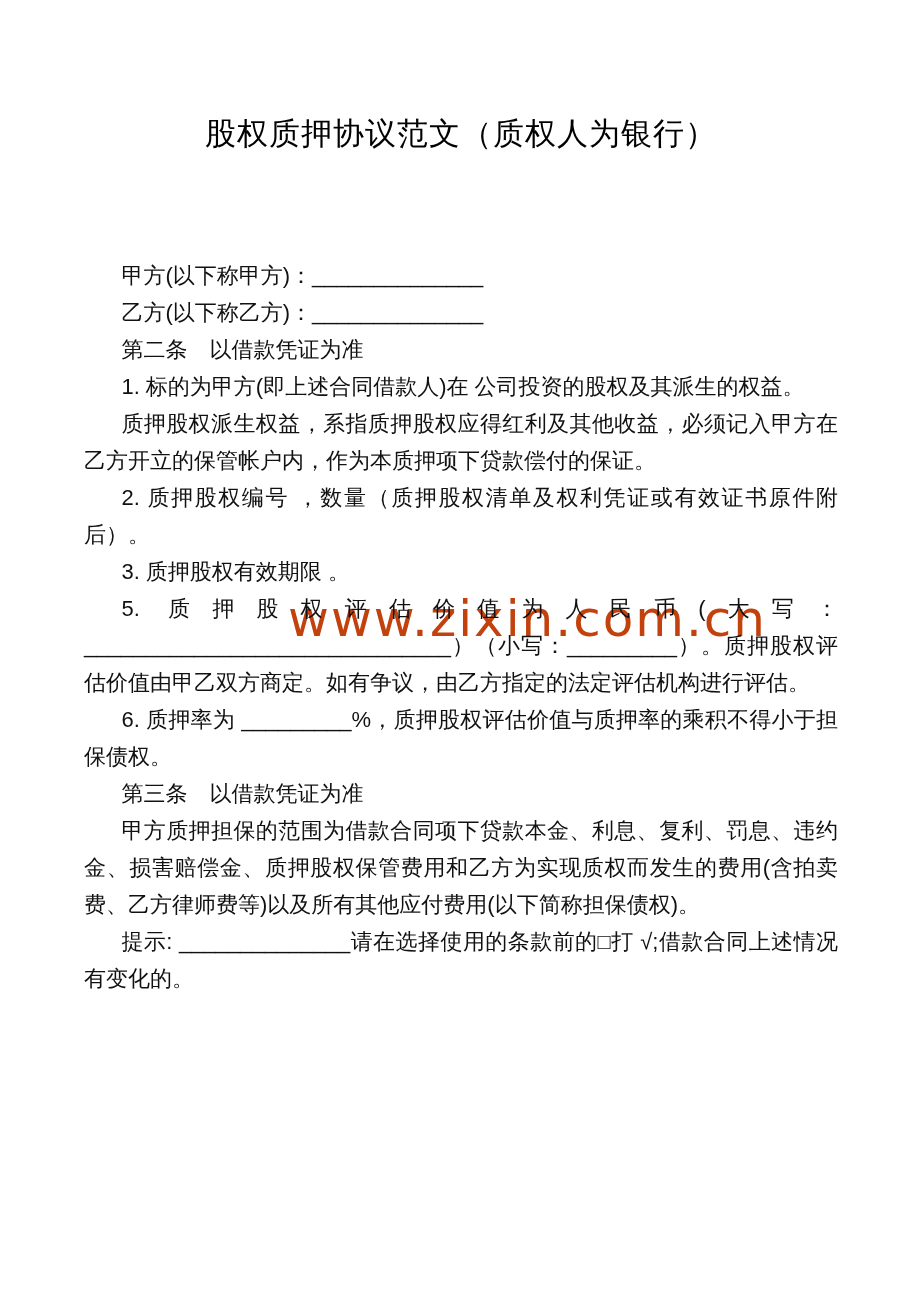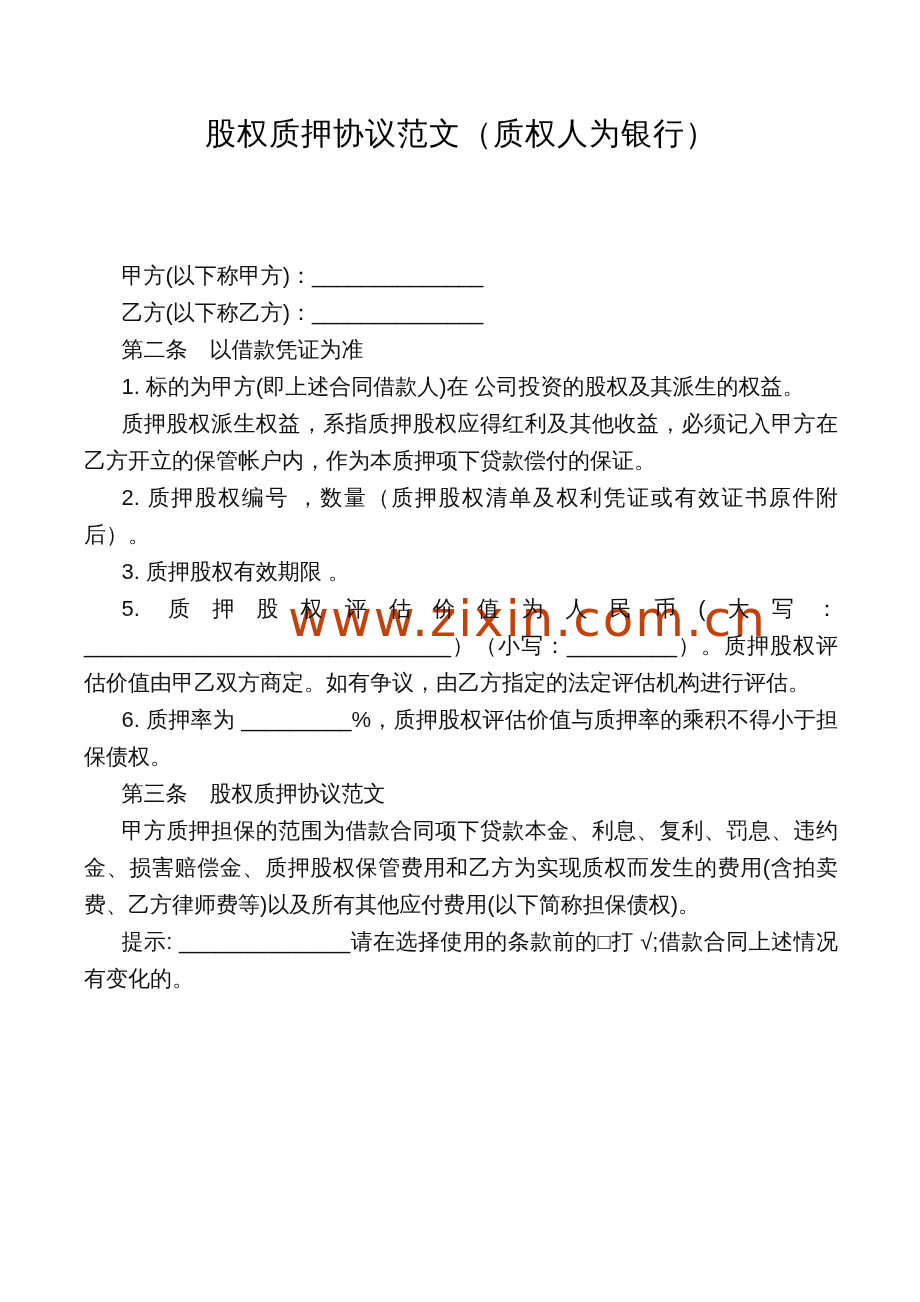--- a/index.html
+++ b/index.html
@@ -68,18 +68,18 @@
 
     <p class="para">甲方(以下称甲方)：______________</p>
     <p class="para">乙方(以下称乙方)：______________</p>
     <p class="para">第二条　以借款凭证为准</p>
     <p class="para">1. 标的为甲方(即上述合同借款人)在 公司投资的股权及其派生的权益。</p>
     <p class="para">质押股权派生权益，系指质押股权应得红利及其他收益，必须记入甲方在乙方开立的保管帐户内，作为本质押项下贷款偿付的保证。</p>
     <p class="para">2. 质押股权编号 ，数量（质押股权清单及权利凭证或有效证书原件附后）。</p>
     <p class="para">3. 质押股权有效期限 。</p>
     <p class="para">5. 质押股权评估价值为人民币(大写：______________________________）（小写：_________）。质押股权评估价值由甲乙双方商定。如有争议，由乙方指定的法定评估机构进行评估。</p>
     <p class="para">6. 质押率为 _________%，质押股权评估价值与质押率的乘积不得小于担保债权。</p>
-    <p class="para">第三条　股权质押协议范文</p>
+    <p class="para">第三条　以借款凭证为准</p>
     <p class="para">甲方质押担保的范围为借款合同项下贷款本金、利息、复利、罚息、违约金、损害赔偿金、质押股权保管费用和乙方为实现质权而发生的费用(含拍卖费、乙方律师费等)以及所有其他应付费用(以下简称担保债权)。</p>
     <p class="para">提示: ______________请在选择使用的条款前的□打 √;借款合同上述情况有变化的。</p>
 
   </div>
 </div>
 
 </body></html>

